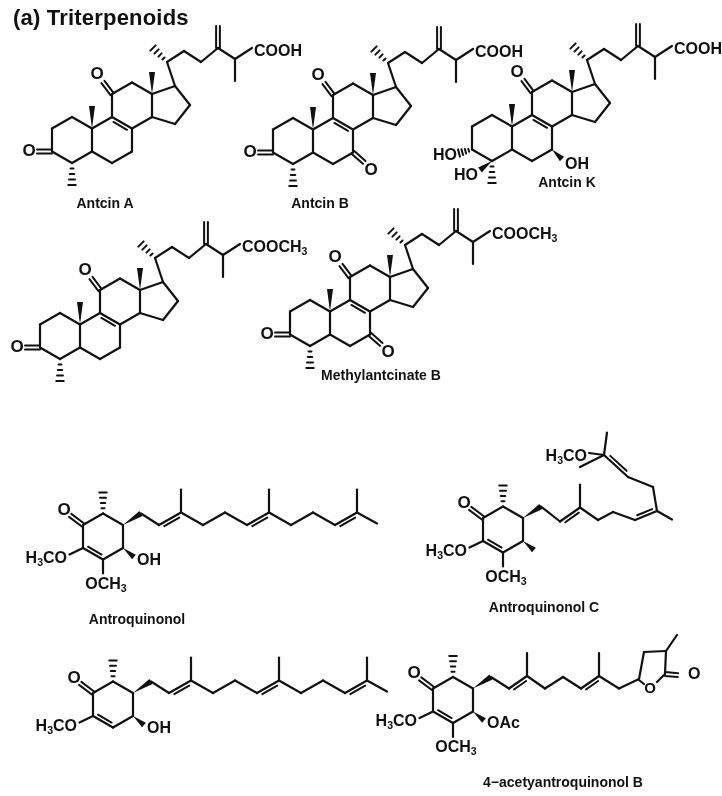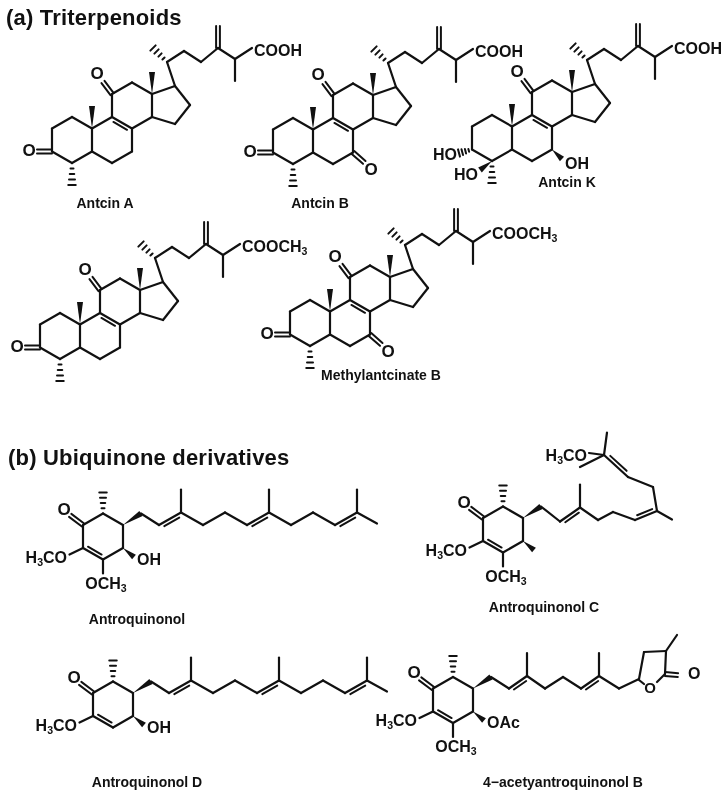--- a/index.html
+++ b/index.html
@@ -429,24 +429,22 @@
         <line x1="666" y1="651" x2="665" y2="674" stroke="#111111" stroke-width="2.2" stroke-linecap="round"></line>
         <line x1="664.8484840776625" y1="675.8939490292187" x2="677.8070826986321" y2="676.9306369188962" stroke="#111111" stroke-width="2" stroke-linecap="round"></line>
         <line x1="665.1515159223375" y1="672.1060509707813" x2="678.1101145433071" y2="673.1427388604588" stroke="#111111" stroke-width="2" stroke-linecap="round"></line>
         <text x="688" y="675" text-anchor="start" font-size="16" font-weight="bold" dominant-baseline="middle" fill="#111111" font-family="&quot;Liberation Sans&quot;,sans-serif"><tspan>O</tspan></text>
         <line x1="665" y1="674" x2="657" y2="682" stroke="#111111" stroke-width="2.2" stroke-linecap="round"></line>
         <line x1="644" y1="684" x2="639" y2="680" stroke="#111111" stroke-width="2.2" stroke-linecap="round"></line>
         <text x="650" y="689" text-anchor="middle" font-size="15" font-weight="bold" dominant-baseline="middle" fill="#111111" font-family="&quot;Liberation Sans&quot;,sans-serif"><tspan>O</tspan></text>
       </g>
     </svg>
 
-  <div class="sec-title" style="left:6px;top:5px;text-align:center;">(a) Triterpenoids</div>
-  <div class="sec-title" style="left:8px;top:445px;">(b) Ubiquinone derivatives</div>
+  <div class="sec-title" style="left:13px;top:5px;text-align:center;">(a) Triterpenoids</div>
 
   <div class="mol-label" style="left:105px;top:195px;">Antcin A</div>
   <div class="mol-label" style="left:320px;top:195px;">Antcin B</div>
   <div class="mol-label" style="left:567px;top:174px;text-align:center;">Antcin K</div>
   <div class="mol-label" style="left:381px;top:367px;">Methylantcinate B</div>
   <div class="mol-label" style="left:137px;top:611px;">Antroquinonol</div>
   <div class="mol-label" style="left:544px;top:599px;">Antroquinonol C</div>
-  <div class="mol-label" style="left:147px;top:774px;">Antroquinonol D</div>
   <div class="mol-label" style="left:563px;top:774px;">4−acetyantroquinonol B</div>
 </div>
 
 </body></html>

